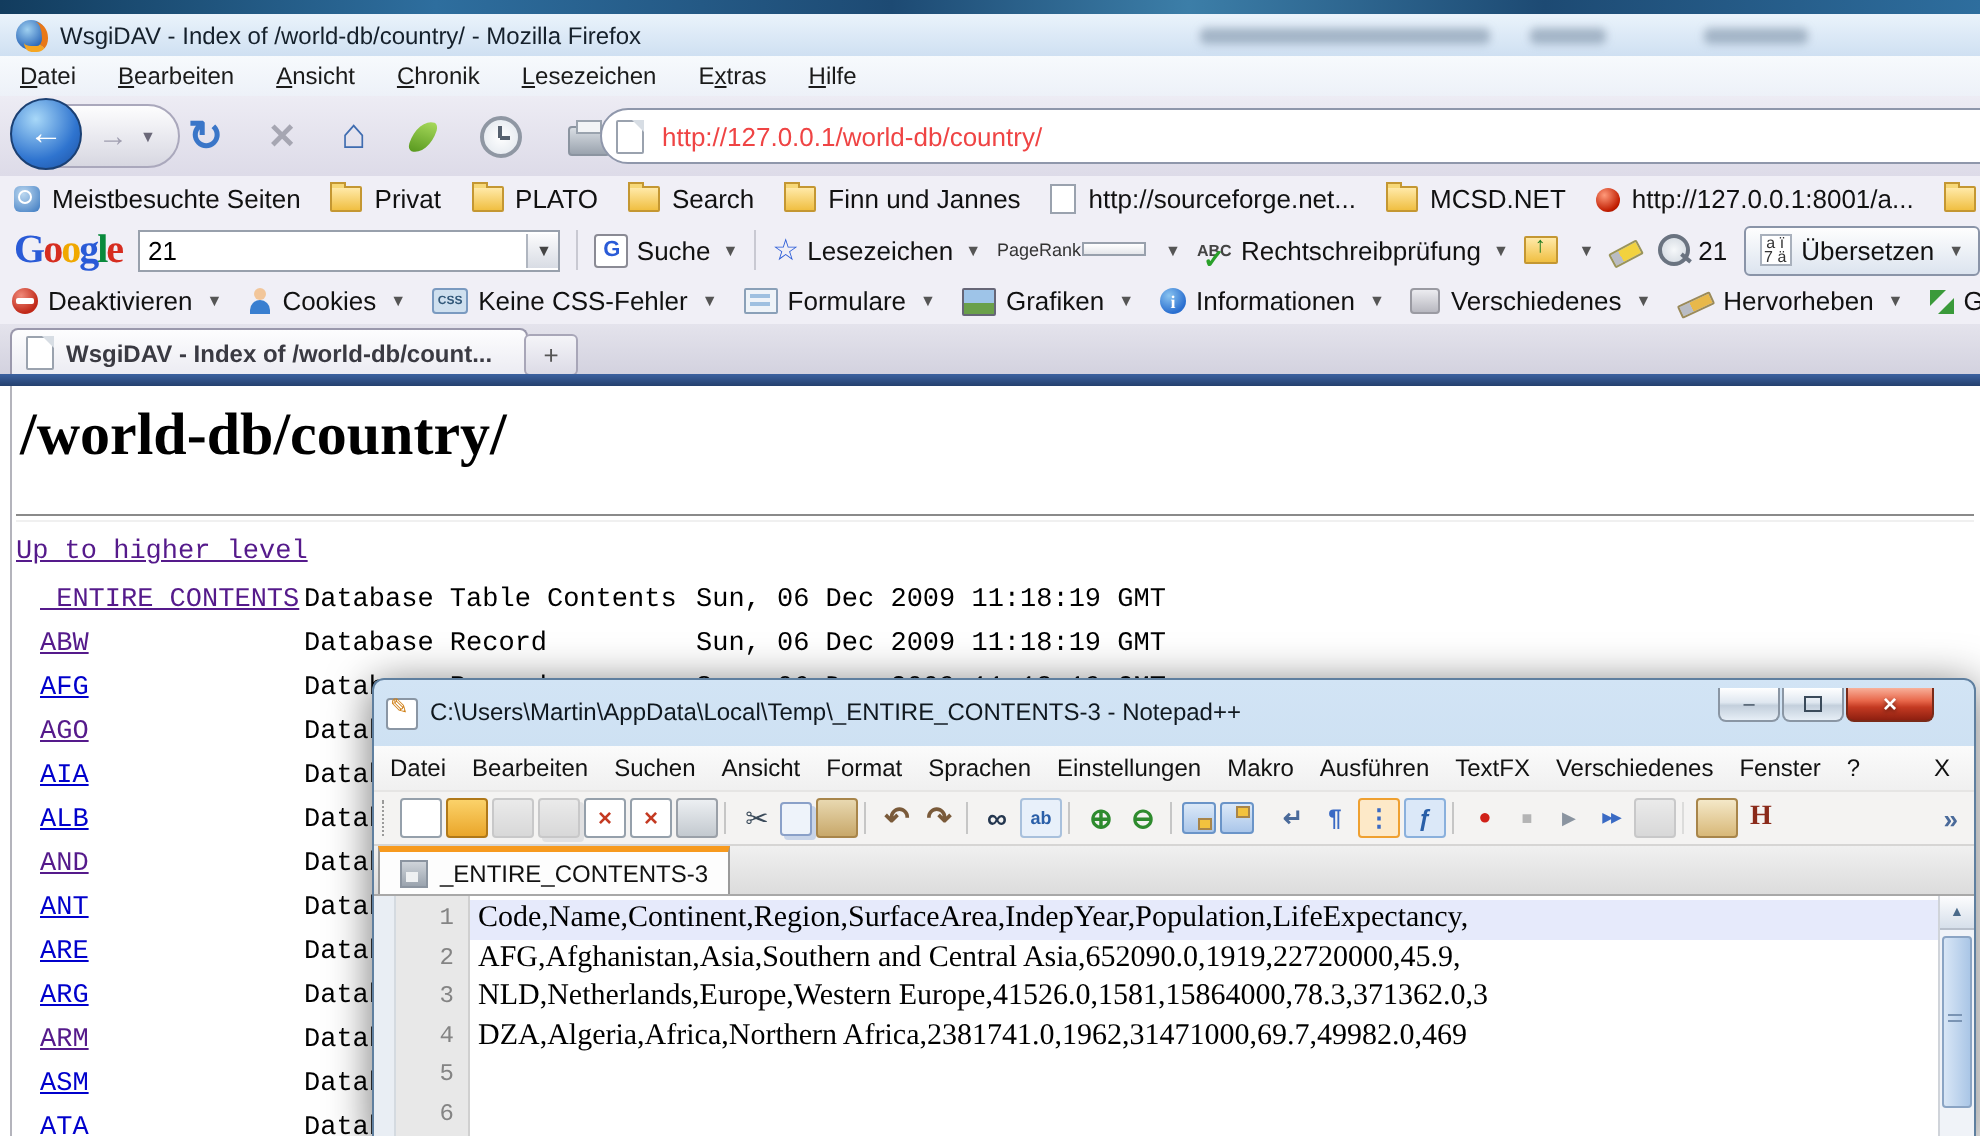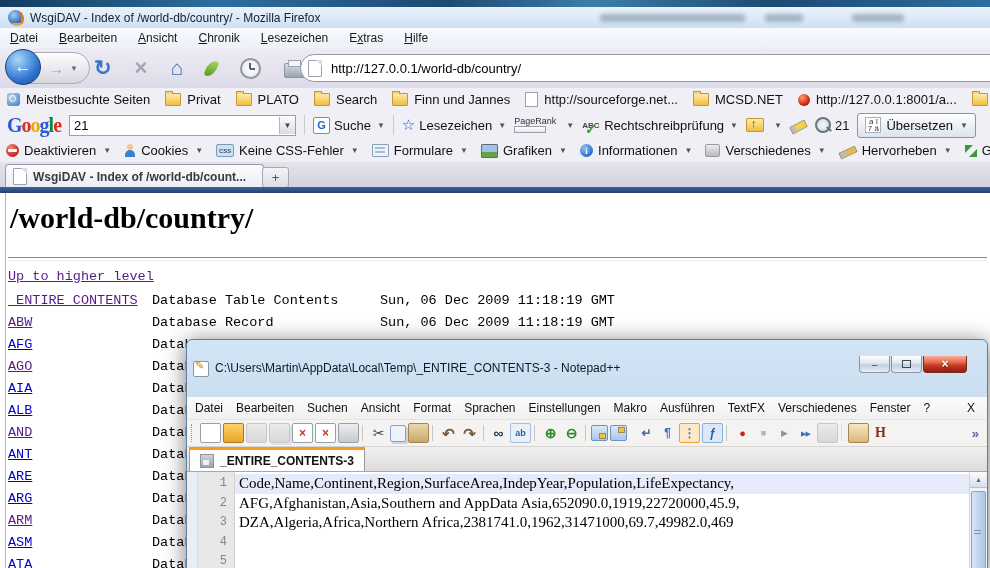--- a/index.html
+++ b/index.html
@@ -47,21 +47,21 @@
   .ic-clock::before{content:"";position:absolute;left:7px;top:3px;width:2px;height:6px;background:#55606e;}
   .ic-clock::after{content:"";position:absolute;left:8px;top:8px;width:5px;height:2px;background:#55606e;}
   .ic-print{width:19px;height:13px;border-radius:2px;background:linear-gradient(#d8dde3,#9aa3ae);
     border:1px solid #8b94a0;position:relative;margin-top:4px;}
   .ic-print::before{content:"";position:absolute;left:3px;top:-4px;width:11px;height:5px;background:#f2f4f6;border:1px solid #9aa3ae;}
   .url-pill{position:absolute;left:300px;top:6px;right:-18px;height:26px;border-radius:14px;
     background:#fff;border:1px solid #8f97ab;display:flex;align-items:center;padding-left:7px;}
   .page-ic{width:12px;height:15px;background:#fff;border:1px solid #9aa2ae;border-radius:1px;position:relative;flex:0 0 auto;}
   .page-ic::after{content:"";position:absolute;right:-1px;top:-1px;border:3px solid #d7dde4;
     border-left-color:transparent;border-bottom-color:transparent;}
-  .url-input{border:none;outline:none;background:transparent;font-size:13px;color:#000000;
+  .url-input{border:none;outline:none;background:transparent;font-size:13px;color:#ef4444;
     font-family:"Liberation Sans",sans-serif;margin-left:7px;width:600px;}
 
   .ff-bookmarks{position:absolute;top:88px;left:0;right:0;height:23px;background:#f0eff6;
     border-bottom:1px solid #dddbe6;display:flex;align-items:center;gap:15px;padding-left:7px;
     font-size:13px;color:#111;white-space:nowrap;}
   .bm-item{display:flex;align-items:center;gap:6px;}
   .bi-folder{width:14px;height:11px;border-radius:1px;background:linear-gradient(#ffe9a8,#f0bf42);
     border:1px solid #c49732;position:relative;flex:0 0 auto;}
   .bi-folder::before{content:"";position:absolute;left:-1px;top:-3px;width:6px;height:2px;
     background:#f7d878;border:1px solid #c49732;border-bottom:none;}
@@ -82,21 +82,21 @@
   .g-search input{flex:1;border:none;outline:none;font-size:13px;padding-left:4px;background:transparent;
     font-family:"Liberation Sans",sans-serif;}
   .g-search .combo-dd{width:15px;height:17px;background:linear-gradient(#fbfbfc,#d8dce4);
     border-left:1px solid #b0b6c0;display:flex;align-items:center;justify-content:center;font-size:8px;color:#444;}
   .vsep{width:1px;height:20px;background:#c9c9d2;}
   .dd{font-size:8px;color:#555;margin-left:2px;}
   .g-item{display:flex;align-items:center;gap:4px;}
   .g-gicon{width:15px;height:15px;border:1px solid #8a8a94;background:#fff;color:#2a5bd7;
     font-weight:bold;font-size:11px;display:flex;align-items:center;justify-content:center;border-radius:2px;}
   .g-star{color:#2a5bd7;font-size:15px;}
-  .g-pr{display:flex;flex-direction:column;align-items:flex-start;line-height:9px;}
+  .g-pr{display:flex;flex-direction:row;align-items:flex-start;line-height:9px;}
   .g-pr .t{font-size:9px;color:#333;}
   .g-pr .bar{width:30px;height:5px;border:1px solid #98a0ac;background:linear-gradient(#fff,#e4e6ea);}
   .g-abc{position:relative;font-size:8px;font-weight:bold;color:#444;width:18px;}
   .g-abc::after{content:"✓";position:absolute;left:3px;top:1px;color:#2aa02a;font-size:13px;font-weight:bold;}
   .g-folderup{width:16px;height:12px;border-radius:1px;background:linear-gradient(#ffe9a8,#f0bf42);
     border:1px solid #c49732;position:relative;}
   .g-folderup::after{content:"↑";position:absolute;left:4px;top:-2px;color:#1d7a1d;font-size:11px;font-weight:bold;}
   .g-hl{width:15px;height:6px;background:linear-gradient(90deg,#b9bcc4 30%,#f2d23e 30%);
     transform:rotate(-28deg);border:1px solid #9a945a;border-radius:1px;margin-top:4px;}
   .g-mag{width:12px;height:12px;border:2px solid #6a7380;border-radius:50%;position:relative;
@@ -154,29 +154,29 @@
   .h1{position:absolute;left:10px;top:8px;font-family:"Liberation Serif",serif;
     font-weight:bold;font-size:30px;color:#000;}
   .hr{position:absolute;left:8px;right:3px;top:64px;height:2px;
     border-top:1px solid #8a8a8a;border-bottom:1px solid #f0f0f0;}
   .mono{font-family:"Liberation Mono",monospace;font-size:13.5px;color:#000;}
   .uplink{position:absolute;left:8px;top:76px;}
   .lk{color:var(--link,#0000cc);text-decoration:underline;white-space:pre;}
   .visited{color:var(--link-visited,#551a8b);}
   .rows{position:absolute;left:0;top:100px;right:0;}
   .row{position:relative;height:22px;}
-  .lname{position:absolute;left:8px;font-family:Liberation Mono, monospace;}
+  .lname{position:absolute;left:20px;font-family:Liberation Mono, monospace;}
   .ltype{position:absolute;left:152px;white-space:pre;}
-  .ldate{position:absolute;left:380px;white-space:pre;}
+  .ldate{position:absolute;left:348px;white-space:pre;}
 
   
   .np{position:absolute;left:186px;top:339px;width:800px;height:232px;z-index:50;
     background:linear-gradient(#d2e4f5,#b6cfe6);border:1px solid #5f7f9f;border-radius:6px 6px 0 0;
     box-shadow:0 3px 22px rgba(0,0,0,.55);display:flex;flex-direction:column;}
-  .np-titlebar{height:25px;display:flex;align-items:flex-start;padding:16px 6px;flex:0 0 auto;}
+  .np-titlebar{height:25px;display:flex;align-items:flex-start;padding:4px 6px;flex:0 0 auto;}
   .np-ticon{width:14px;height:14px;background:#fff;border:1px solid #8a96a4;border-radius:2px;
     margin-top:5px;position:relative;flex:0 0 auto;}
   .np-ticon::after{content:"✎";position:absolute;left:1px;top:-3px;color:#d08018;font-size:11px;}
   .np-title{font-size:12px;color:#10181f;margin-left:6px;margin-top:5px;white-space:nowrap;
     overflow:hidden;flex:1;}
   .np-winbtns{display:flex;gap:1px;margin-right:14px;}
   .np-btn{width:29px;height:16px;border:1px solid #8a96a4;border-top:none;border-radius:0 0 4px 4px;
     background:linear-gradient(#ffffff,#dfe7f0 45%,#c3cfdc 55%,#e6eef6);
     display:flex;align-items:center;justify-content:center;font-size:10px;color:#3a4a5a;}
   .np-btn.close{width:42px;color:#fff;font-weight:bold;font-size:12px;border-color:#7a2a18;
@@ -214,21 +214,21 @@
   .on{background:#fde9c8;border:1px solid #efa030;}
   .i-func{color:#2a5fa8;font-weight:bold;font-style:italic;background:#dbe8f8;border:1px solid #8ab0dc;}
   .i-rec{color:#d02018;font-size:11px;}
   .i-stop{color:#707880;font-size:9px;}
   .i-play{color:#8a94a0;font-size:9px;}
   .i-playm{color:#3a6ac4;font-size:7px;letter-spacing:-1px;}
   .i-mon{background:linear-gradient(#f4e8c8,#d8b878);border:1px solid #a8854a;}
   .i-html{color:#8a2a1a;font-weight:bold;font-style:italic;font-family:"Liberation Serif",serif;font-size:14px;}
   .np-more{margin-left:auto;color:#4a6a9a;font-weight:bold;font-size:13px;padding-right:4px;}
   .np-tabbar{height:24px;background:linear-gradient(#f0f0f0,#dcdcdc);border-bottom:1px solid #a8a8a8;
-    display:flex;align-items:flex-end;padding-left:2px;flex:0 0 auto;font-weight:bold;}
+    display:flex;align-items:flex-end;padding-left:2px;flex:0 0 auto;}
   .np-tab{height:21px;background:#fdfdfd;border:1px solid #9a9a9a;border-bottom:none;
     border-top:3px solid var(--accent-orange,#f79a1e);display:flex;align-items:center;gap:6px;
     padding:0 10px;font-size:12px;color:#111;}
   .np-tab-floppy{width:12px;height:12px;background:linear-gradient(#cfd4da,#9aa3ae);border:1px solid #8b94a0;
     position:relative;}
   .np-tab-floppy::after{content:"";position:absolute;left:2px;top:5px;width:6px;height:5px;background:#eef0f2;}
   .np-edit{flex:1;display:flex;min-height:0;background:#fff;}
   .np-bm-margin{width:10px;background:#e9eef4;border-right:1px solid #d4dae0;flex:0 0 auto;}
   .np-linenums{width:36px;background:#e8e8e8;border-right:1px solid #d0d0d0;flex:0 0 auto;
     font-family:"Liberation Mono",monospace;font-size:12px;color:#848484;text-align:right;padding-top:2px;}
@@ -728,22 +728,23 @@
 
           <div class="ln">5</div>
 
           <div class="ln">6</div>
 
       </div>
       <div class="np-text">
 
           <div class="tl cur">Code,Name,Continent,Region,SurfaceArea,IndepYear,Population,LifeExpectancy,</div>
 
-          <div class="tl">AFG,Afghanistan,Asia,Southern and AppData Asia,652090.0,1919,22720000,45.9,</div>
-
+          <div class="tl">AFG,Afghanistan,Asia,Southern and Central Asia,652090.0,1919,22720000,45.9,</div>
+
+          <div class="tl">NLD,Netherlands,Europe,Western Europe,41526.0,1581,15864000,78.3,371362.0,3</div>
 
 
 
           <div class="tl">DZA,Algeria,Africa,Northern Africa,2381741.0,1962,31471000,69.7,49982.0,469</div>
 
       </div>
       <div class="np-scroll">
         <span class="np-scroll-up">▲</span>
         <span class="np-thumb"></span>
       </div>

